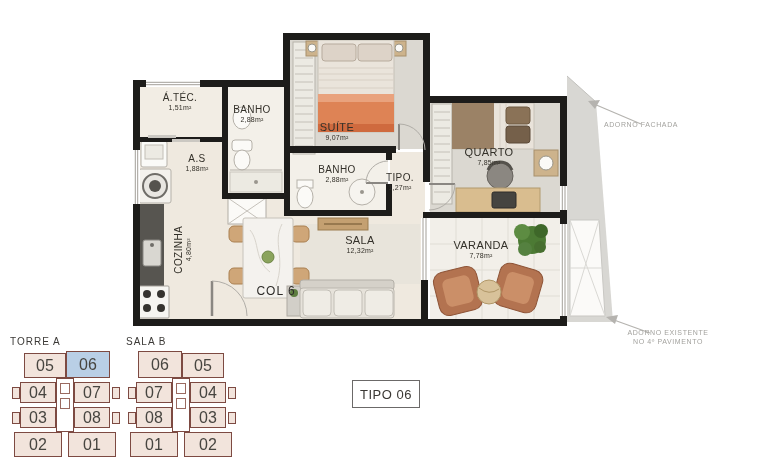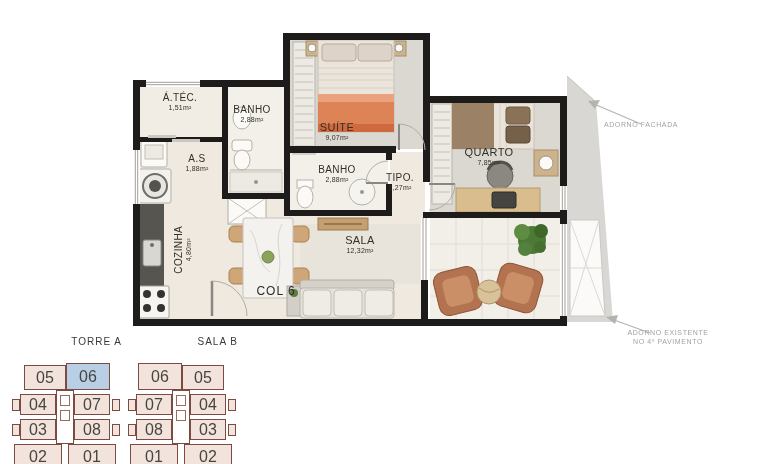--- a/index.html
+++ b/index.html
@@ -7,21 +7,21 @@
          font-family:"Liberation Sans","DejaVu Sans",sans-serif;}
   #plan-svg{position:absolute;left:0;top:0;}
   .room-label{position:absolute;text-align:center;color:#333029;line-height:1.15;}
   .room-label .name{font-size:10px;letter-spacing:.4px;}
   .room-label .area{font-size:7px;letter-spacing:.2px;}
   .room-label.big .name{font-size:11px;}
   .room-label.vertical{transform:rotate(-90deg);}
   .col-label{position:absolute;font-size:12px;letter-spacing:1px;color:#2e2c29;text-align:center;}
   .annotation{position:absolute;font-size:7px;color:#a3a29e;letter-spacing:.6px;text-align:center;line-height:1.35;}
   .tower{position:absolute;width:112px;}
-  .tower-title{text-align:right;font-size:10px;letter-spacing:1px;color:#3b3936;margin-bottom:14px;}
+  .tower-title{text-align:left;font-size:10px;letter-spacing:1px;color:#3b3936;margin-bottom:2px;}
   .tower-body{position:relative;height:112px;}
   .tcell{position:absolute;display:flex;align-items:center;justify-content:center;
          font-size:16px;color:#474540;background:#f2e4dc;border:1px solid #7d4a42;box-sizing:border-box;}
   .tcell.hl{background:#b9cfe6;}
   .tcore{position:absolute;background:#ffffff;border:1px solid #7d4a42;box-sizing:border-box;}
   .tcore i{display:block;width:8px;height:9px;border:1px solid #9a6a60;margin:4px auto 0;}
   .tstep{position:absolute;width:8px;height:12px;background:#f2e4dc;border:1px solid #7d4a42;box-sizing:border-box;}
   .tipo-box{position:absolute;display:flex;align-items:center;justify-content:center;
             border:1.5px solid #6b6968;background:#fff;font-size:13px;letter-spacing:.5px;color:#3a3834;}
 </style>
@@ -254,20 +254,24 @@
     <div class="area">7,85m²</div>
   </div>
   <div class="room-label vertical" style="left:146px;top:240px;width:74px">
     <div class="name">COZINHA</div>
     <div class="area">4,80m²</div>
   </div>
   <div class="room-label big" style="left:330px;top:234px;width:60px">
     <div class="name">SALA</div>
     <div class="area">12,32m²</div>
   </div>
+  <div class="room-label big" style="left:444px;top:239px;width:74px">
+    <div class="name">VARANDA</div>
+    <div class="area">7,78m²</div>
+  </div>
   <div class="col-label" style="left:246px;top:284px;width:60px">COL 6</div>
 
   <div class="annotation" style="left:598px;top:120px;width:86px">ADORNO FACHADA</div>
   <div class="annotation" style="left:618px;top:328px;width:100px">
     <div>ADORNO EXISTENTE</div>
     <div>NO 4º PAVIMENTO</div>
   </div>
 
   <div class="tower" style="left:10px;top:336px">
     <div class="tower-title">TORRE A</div>
@@ -306,14 +310,15 @@
       <div class="tcell" style="left:64px;top:58px;width:36px;height:21px">03</div>
       <div class="tcore" style="left:46px;top:29px;width:18px;height:54px">
           <i></i>
           <i></i>
         </div>
       <div class="tcell" style="left:4px;top:83px;width:48px;height:25px">01</div>
       <div class="tcell" style="left:58px;top:83px;width:48px;height:25px">02</div>
     </div>
   </div>
 
+  <div class="tipo-box" style="left:352px;top:380px;width:66px;height:26px">TIPO 06</div>
 
 </div>
 
 </body></html>

